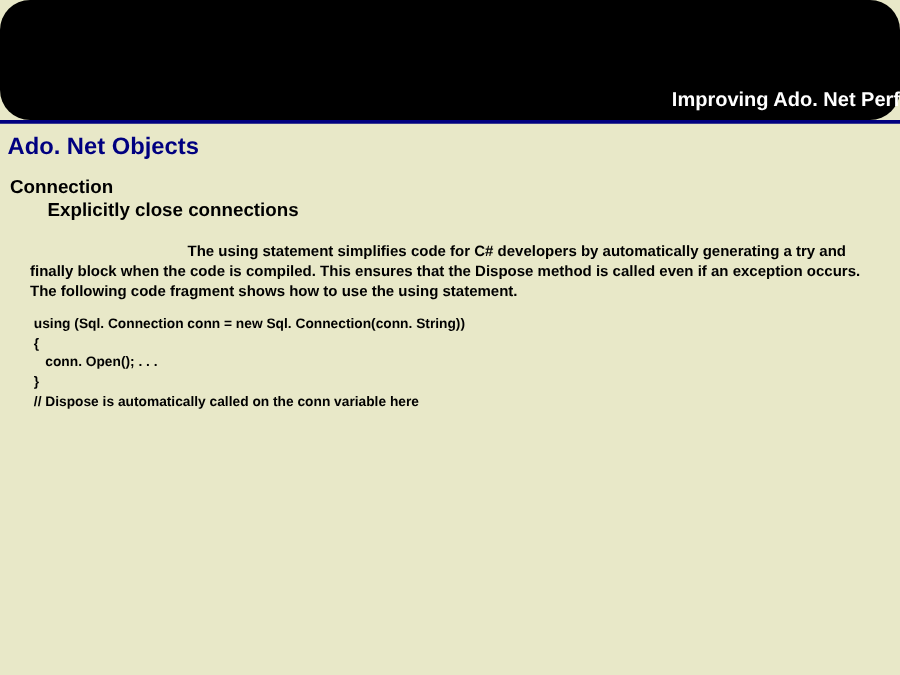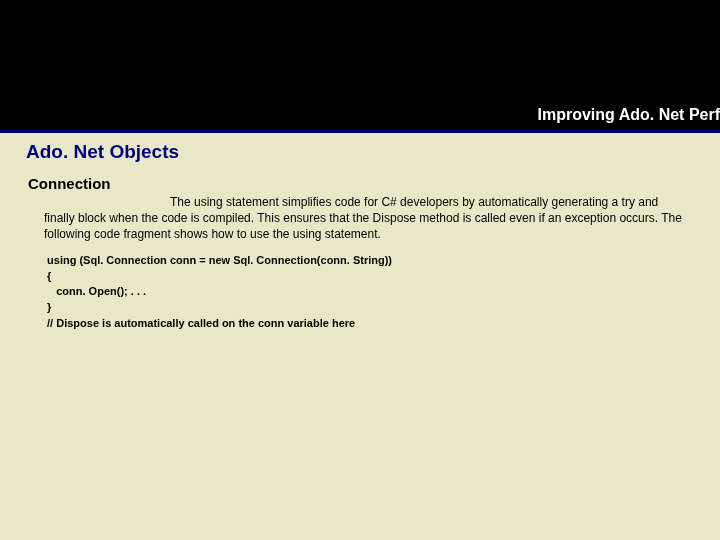--- a/index.html
+++ b/index.html
@@ -5,38 +5,39 @@
   html, body {
     margin: 0;
     padding: 0;
     width: 720px;
     height: 540px;
     background: #e8e8c8;
     font-family: Arial, Helvetica, sans-serif;
     overflow: hidden;
   }
   .topbar {
-    height: 130px;
+    height: 96px;
     background: #000;
     position: relative;
+    border-radius: 24px;
   }
   .topbar-title {
     position: absolute;
     right: 0;
     bottom: 6px;
     color: #fff;
     font-weight: bold;
     font-size: 16px;
   }
   .divider {
     height: 3px;
     background: #000080;
   }
   .content {
-    padding: 8px 10px 0 26px;
+    padding: 8px 10px 0 6px;
   }
   .slide-title {
     color: #000080;
     font-weight: bold;
     font-size: 19px;
     margin: 0 0 12px 0;
   }
   .sub1 {
     font-weight: bold;
     font-size: 15px;
@@ -49,21 +50,21 @@
     color: #000;
     margin: 0 0 16px 32px;
   }
   .sub3 {
     font-weight: bold;
     font-size: 14px;
     color: #000;
     margin: 0 0 4px 80px;
   }
   .body-text {
-    font-weight: normal;
+    font-weight: bold;
     font-size: 12px;
     color: #000;
     margin: 0 18px 10px 18px;
     line-height: 1.35;
     text-indent: 126px;
   }
   .code-block {
     font-weight: bold;
     font-size: 11px;
     color: #000000;
@@ -77,19 +78,20 @@
 <body>
 
 <div class="topbar">
   <div class="topbar-title">Improving Ado. Net Perf</div>
 </div>
 <div class="divider"></div>
 
 <div class="content">
   <div class="slide-title">Ado. Net Objects</div>
   <div class="sub1">Connection</div>
+  <div class="sub2">Explicitly close connections</div>
   <div class="body-text">The using statement simplifies code for C# developers by automatically generating a try and finally block when the code is compiled. This ensures that the Dispose method is called even if an exception occurs. The following code fragment shows how to use the using statement.</div>
   <div class="code-block"> using (Sql. Connection conn = new Sql. Connection(conn. String))
  {
     conn. Open(); . . .
  }
  // Dispose is automatically called on the conn variable here</div>
 </div>
 
 </body></html>

